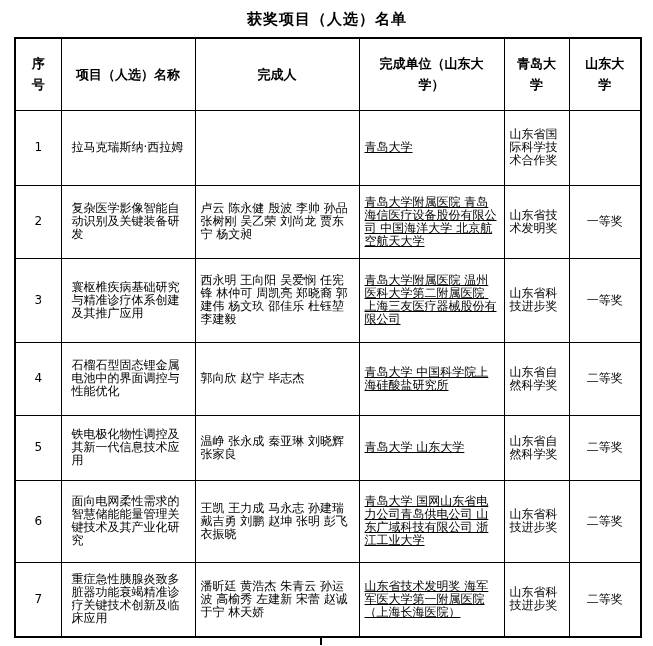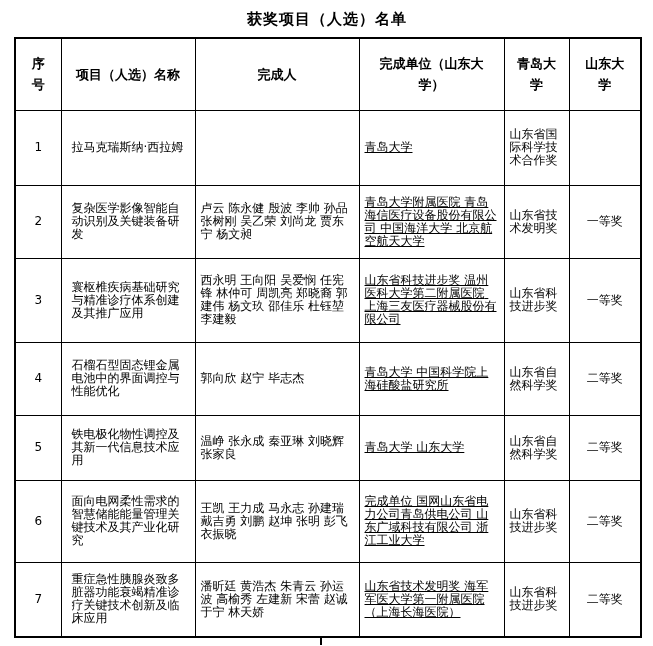--- a/index.html
+++ b/index.html
@@ -115,21 +115,21 @@
         <td class="proj">复杂医学影像智能自动识别及关键装备研发</td>
         <td class="ppl">卢云 陈永健 殷波 李帅 孙品 张树刚 吴乙荣 刘尚龙 贾东宁 杨文昶</td>
         <td class="unit">青岛大学附属医院 青岛海信医疗设备股份有限公司 中国海洋大学 北京航空航天大学</td>
         <td class="cat">山东省技术发明奖</td>
         <td class="lvl">一等奖</td>
       </tr>
       <tr class="r2">
         <td class="num">3</td>
         <td class="proj">寰枢椎疾病基础研究与精准诊疗体系创建及其推广应用</td>
         <td class="ppl">西永明 王向阳 吴爱悯 任宪锋 林仲可 周凯亮 郑晓裔 郭建伟 杨文玖 邵佳乐 杜钰堃 李建毅</td>
-        <td class="unit">山东省科技进步奖 温州医科大学第二附属医院 上海三友医疗器械股份有限公司</td>
+        <td class="unit">青岛大学附属医院 温州医科大学第二附属医院 上海三友医疗器械股份有限公司</td>
         <td class="cat">山东省科技进步奖</td>
         <td class="lvl">一等奖</td>
       </tr>
       <tr class="r3">
         <td class="num">4</td>
         <td class="proj">石榴石型固态锂金属电池中的界面调控与性能优化</td>
         <td class="ppl">郭向欣 赵宁 毕志杰</td>
         <td class="unit">青岛大学 中国科学院上海硅酸盐研究所</td>
         <td class="cat">山东省自然科学奖</td>
         <td class="lvl">二等奖</td>
@@ -139,21 +139,21 @@
         <td class="proj">铁电极化物性调控及其新一代信息技术应用</td>
         <td class="ppl">温峥 张永成 秦亚琳 刘晓辉 张家良</td>
         <td class="unit">青岛大学 山东大学</td>
         <td class="cat">山东省自然科学奖</td>
         <td class="lvl">二等奖</td>
       </tr>
       <tr class="r5">
         <td class="num">6</td>
         <td class="proj">面向电网柔性需求的智慧储能能量管理关键技术及其产业化研究</td>
         <td class="ppl">王凯 王力成 马永志 孙建瑞 戴吉勇 刘鹏 赵坤 张明 彭飞 衣振晓</td>
-        <td class="unit">完成单位 国网山东省电力公司青岛供电公司 山东广域科技有限公司 浙江工业大学</td>
+        <td class="unit">青岛大学 国网山东省电力公司青岛供电公司 山东广域科技有限公司 浙江工业大学</td>
         <td class="cat">山东省科技进步奖</td>
         <td class="lvl">二等奖</td>
       </tr>
       <tr class="r6">
         <td class="num">7</td>
         <td class="proj">重症急性胰腺炎致多脏器功能衰竭精准诊疗关键技术创新及临床应用</td>
         <td class="ppl">潘昕廷 黄浩杰 朱青云 孙运波 高榆秀 左建新 宋蕾 赵诚 于宁 林天娇</td>
         <td class="unit">山东省技术发明奖 海军军医大学第一附属医院（上海长海医院）</td>
         <td class="cat">山东省科技进步奖</td>
         <td class="lvl">二等奖</td>

